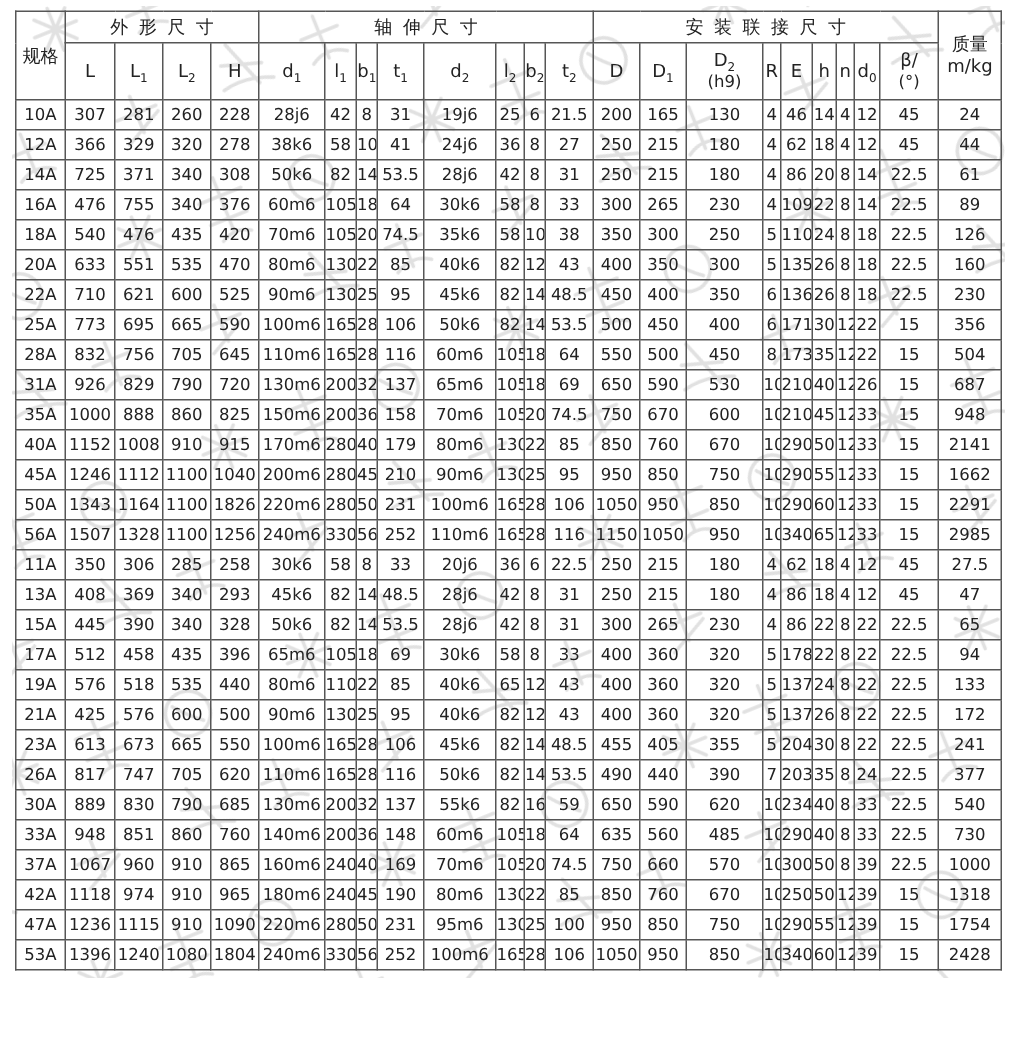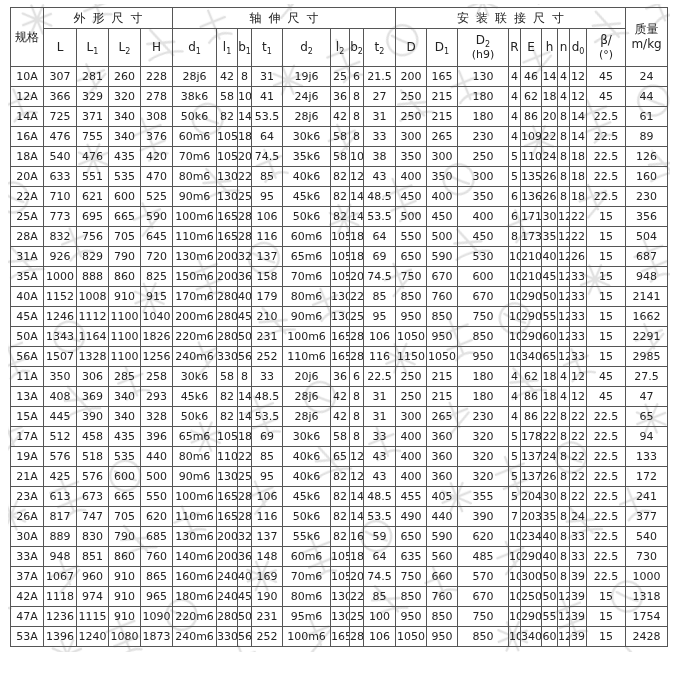--- a/index.html
+++ b/index.html
@@ -857,21 +857,21 @@
           <td>12</td>
           <td>39</td>
           <td>15</td>
           <td>1754</td>
         </tr>
         <tr>
           <td>53A</td>
           <td>1396</td>
           <td>1240</td>
           <td>1080</td>
-          <td>1873</td>
+          <td>1804</td>
           <td>240m6</td>
           <td>330</td>
           <td>56</td>
           <td>252</td>
           <td>100m6</td>
           <td>165</td>
           <td>28</td>
           <td>106</td>
           <td>1050</td>
           <td>950</td>

